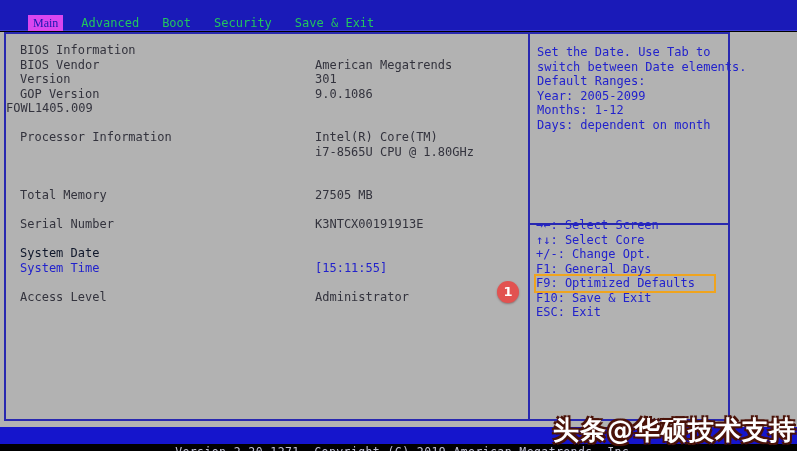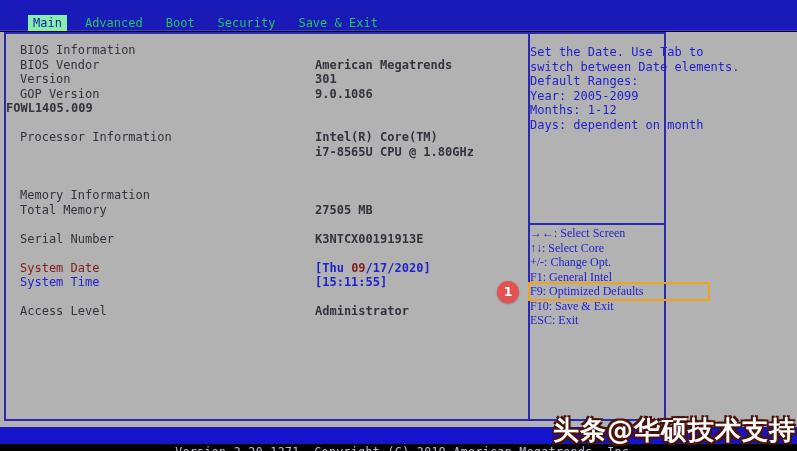--- a/index.html
+++ b/index.html
@@ -16,42 +16,42 @@
     font-size: 11.5px; line-height: 15px; text-align: center;
     letter-spacing: 0.4px; white-space: pre;
   }
   .tabrow {
     position: absolute; left: 0; top: 15px; width: 797px; height: 16px;
     background: #1a1ab8; padding-left: 28px;
     font-size: 12px; line-height: 16px; white-space: pre;
     border-bottom: 1px solid #3c3cd2;
   }
   .tab { display: inline-block; padding: 0 5px; margin-right: 13px; color: #22c55e; }
-  .tab.active { background: #86efac; color: #1818b0; }
+  .tab.active { background: #d946ef; color: #1818b0; font-family: Liberation Serif, serif; }
   .content-bg {
     position: absolute; left: 0; top: 32px; width: 797px; height: 395px;
     background: #b2b2b2;
   }
   .frame {
-    position: absolute; left: 4px; top: 32px; width: 662px; height: 389px;
+    position: absolute; left: 4px; top: 32px; width: 726px; height: 389px;
     background: #b2b2b2; border: 2px solid #2828b0;
   }
   .left-panel { position: absolute; left: 0; top: 9px; width: 520px; }
   .row { display: flex; height: 14.5px; line-height: 14.5px; font-size: 12px; color: #33333d; white-space: pre; }
   .row .lbl { flex: none; width: 309px; padding-left: 14px; }
-  .row .val { flex: 1; font-weight: bold; }
+  .row .val { flex: 1; }
   .blank { height: 14.5px; }
   .blue { color: #2222cc; }
-  .white { color: #7f1d1d; }
+  .white { color: #0f172a; }
   .vdivider { position: absolute; left: 522px; top: 0; width: 2px; height: 100%; background: #2828b0; }
   .right-panel { position: absolute; left: 524px; right: 0; top: 0; bottom: 0; }
-  .help-text { position: absolute; left: 0; right: 0; top: 11px; }
+  .help-text { position: absolute; left: 0; right: 0; top: 11px; padding-left: 7px; }
   .help-line { height: 14.5px; line-height: 14.5px; font-size: 12px; color: #2222cc; white-space: pre; }
   .hdivider { position: absolute; left: 0; right: 0; top: 189px; height: 2px; background: #2828b0; }
-  .legend { position: absolute; left: 0; right: 0; top: 192px; padding-left: 0; font-family: Liberation Serif, serif; }
+  .legend { position: absolute; left: 0; right: 0; top: 184px; padding-left: 6px; }
   .legend-item { height: 14.5px; line-height: 14.5px; font-size: 12px; color: #2222cc; white-space: pre; }
   .legend-item.hl { width: 178px; box-shadow: 0 0 0 2px #f0a41e; }
   .callout {
     position: absolute; left: 497px; top: 281px; width: 22px; height: 22px;
     border-radius: 50%; background: #e25250; color: #ffffff;
     font-family: "DejaVu Sans", "Liberation Sans", sans-serif;
     font-size: 13px; font-weight: bold; line-height: 22px; text-align: center;
     z-index: 10; box-shadow: 0 1px 2px rgba(60,0,0,0.35);
   }
   .version-bar {
@@ -106,35 +106,31 @@
       <span class="lbl">Processor Information</span>
       <span class="val">Intel(R) Core(TM)</span>
     </div>
     <div class="row">
       <span class="lbl"></span>
       <span class="val">i7-8565U CPU @ 1.80GHz</span>
     </div>
     <div class="blank"></div>
     <div class="blank"></div>
     <div class="row">
-      <span class="lbl">Memory Information</span>
-    </div>
-    <div class="row">
       <span class="lbl">Total Memory</span>
       <span class="val">27505 MB</span>
     </div>
     <div class="blank"></div>
     <div class="row">
       <span class="lbl">Serial Number</span>
       <span class="val">K3NTCX00191913E</span>
     </div>
     <div class="blank"></div>
     <div class="row">
       <span class="lbl white">System Date</span>
-      <span class="val blue"><span>[Thu </span><span class="white">09</span><span>/17/2020]</span></span>
     </div>
     <div class="row">
       <span class="lbl blue">System Time</span>
       <span class="val blue">[15:11:55]</span>
     </div>
     <div class="blank"></div>
     <div class="row">
       <span class="lbl">Access Level</span>
       <span class="val">Administrator</span>
     </div>
@@ -149,21 +145,21 @@
       <div class="help-line">Default Ranges:</div>
       <div class="help-line">Year: 2005-2099</div>
       <div class="help-line">Months: 1-12</div>
       <div class="help-line">Days: dependent on month</div>
     </div>
     <div class="hdivider"></div>
     <div class="legend">
       <div class="legend-item">→←: Select Screen</div>
       <div class="legend-item">↑↓: Select Core</div>
       <div class="legend-item">+/-: Change Opt.</div>
-      <div class="legend-item">F1: General Intel</div>
+      <div class="legend-item">F1: General Days</div>
       <div class="legend-item hl">F9: Optimized Defaults</div>
       <div class="legend-item">F10: Save &amp; Exit</div>
       <div class="legend-item">ESC: Exit</div>
     </div>
   </div>
 
 </div>
 
 <div class="callout">1</div>
 

